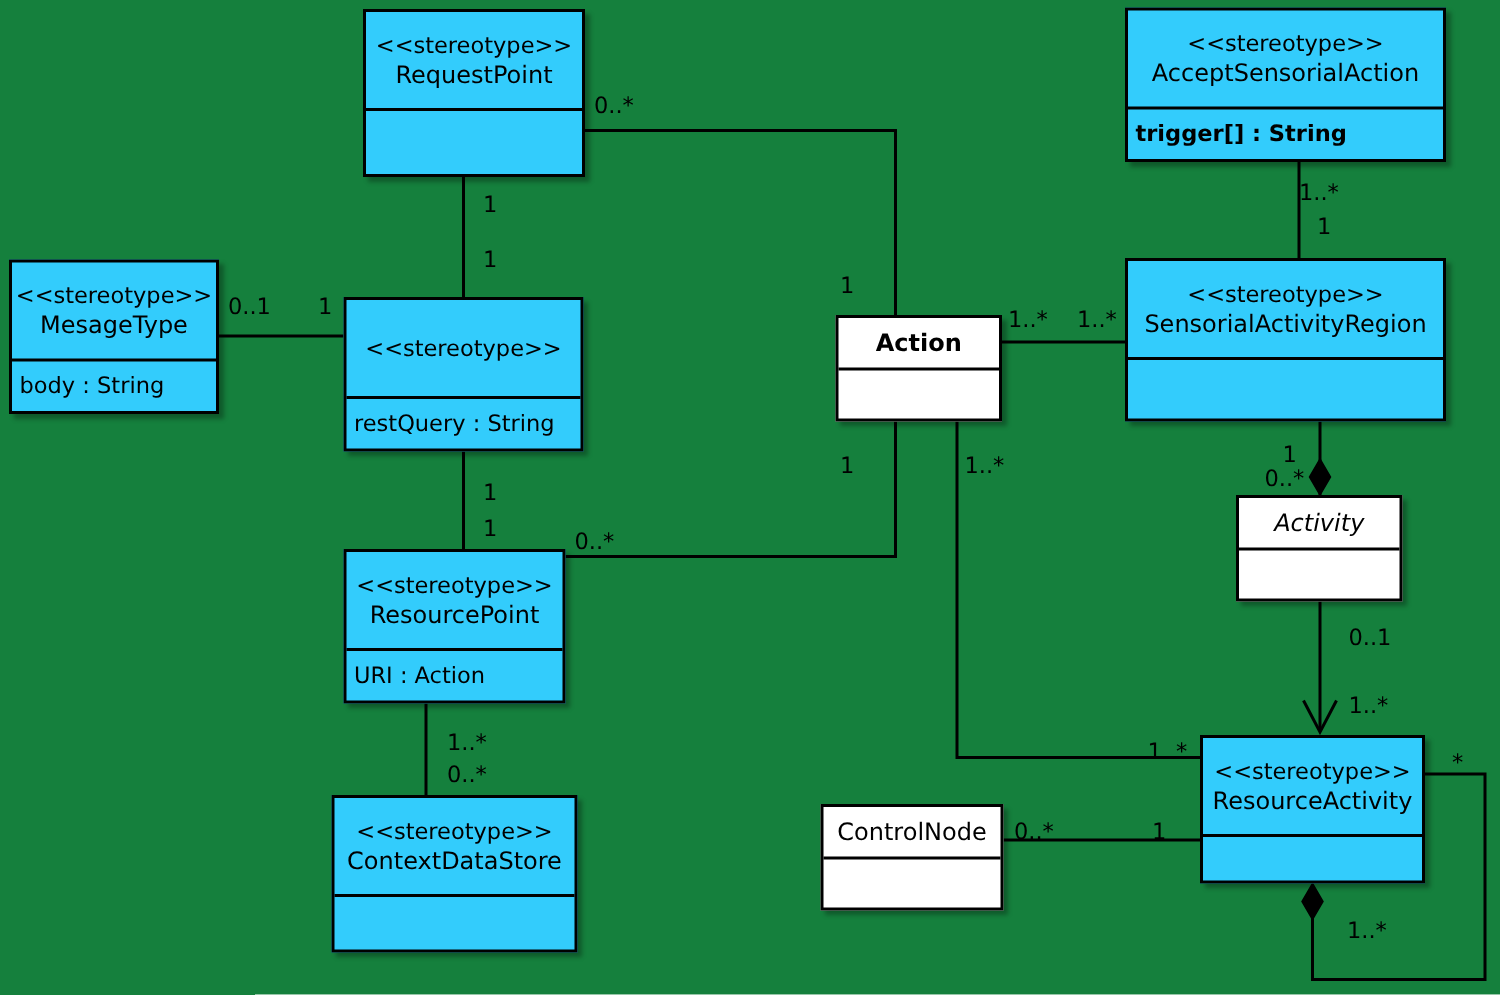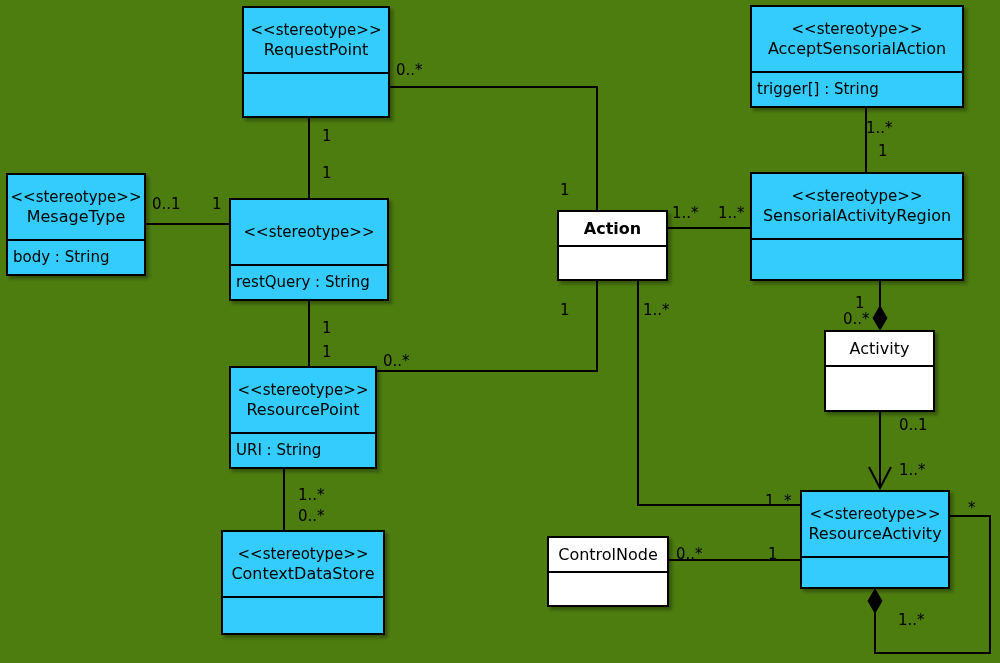--- a/index.html
+++ b/index.html
@@ -7,21 +7,21 @@
     padding: 0;
     background: #ffffff;
   }
   body {
     font-family: "DejaVu Sans", sans-serif;
   }
   #canvas {
     position: relative;
     width: 1000px;
     height: 663px;
-    background: #4d7c0f;
+    background: #15803d;
     overflow: hidden;
   }
   svg.edges {
     position: absolute;
     left: 0;
     top: 0;
     width: 1000px;
     height: 663px;
     pointer-events: none;
   }
@@ -123,21 +123,21 @@
           <div class="stereo-label">&lt;&lt;stereotype&gt;&gt;</div>
           <div class="class-name">RequestPoint</div>
         </div>
         <div class="compartment attrs empty" style="height: 42px;"></div>
       </div>
       <div class="uml-class stereo" style="left: 750px; top: 5px; width: 214px; height: 103px;">
         <div class="compartment head" style="height: 66px;">
           <div class="stereo-label">&lt;&lt;stereotype&gt;&gt;</div>
           <div class="class-name">AcceptSensorialAction</div>
         </div>
-        <div class="compartment attrs" style="height: 33px;">
+        <div class="compartment attrs" style="height: 33px; font-weight: bold;">
           <div class="attr-text">trigger[] : String</div>
         </div>
       </div>
       <div class="uml-class stereo" style="left: 6px; top: 173px; width: 140px; height: 103px;">
         <div class="compartment head" style="height: 66px;">
           <div class="stereo-label">&lt;&lt;stereotype&gt;&gt;</div>
           <div class="class-name">MesageType</div>
         </div>
         <div class="compartment attrs" style="height: 33px;">
           <div class="attr-text">body : String</div>
@@ -157,33 +157,33 @@
         </div>
         <div class="compartment attrs empty" style="height: 32px;"></div>
       </div>
       <div class="uml-class stereo" style="left: 750px; top: 172px; width: 214px; height: 109px;">
         <div class="compartment head" style="height: 66px;">
           <div class="stereo-label">&lt;&lt;stereotype&gt;&gt;</div>
           <div class="class-name">SensorialActivityRegion</div>
         </div>
         <div class="compartment attrs empty" style="height: 39px;"></div>
       </div>
-      <div class="uml-class" style="left: 824px; top: 330px; width: 111px; height: 82px;">
+      <div class="uml-class" style="left: 824px; top: 330px; width: 111px; height: 71px; font-style: italic;">
         <div class="compartment head" style="height: 35px;">
           <div class="class-name">Activity</div>
         </div>
         <div class="compartment attrs empty" style="height: 32px;"></div>
       </div>
       <div class="uml-class stereo" style="left: 229px; top: 366px; width: 148px; height: 103px;">
         <div class="compartment head" style="height: 66px;">
           <div class="stereo-label">&lt;&lt;stereotype&gt;&gt;</div>
           <div class="class-name">ResourcePoint</div>
         </div>
         <div class="compartment attrs" style="height: 33px;">
-          <div class="attr-text">URI : String</div>
+          <div class="attr-text">URI : Action</div>
         </div>
       </div>
       <div class="uml-class stereo" style="left: 800px; top: 490px; width: 150px; height: 99px;">
         <div class="compartment head" style="height: 66px;">
           <div class="stereo-label">&lt;&lt;stereotype&gt;&gt;</div>
           <div class="class-name">ResourceActivity</div>
         </div>
         <div class="compartment attrs empty" style="height: 29px;"></div>
       </div>
       <div class="uml-class" style="left: 547px; top: 536px; width: 122px; height: 71px;">

